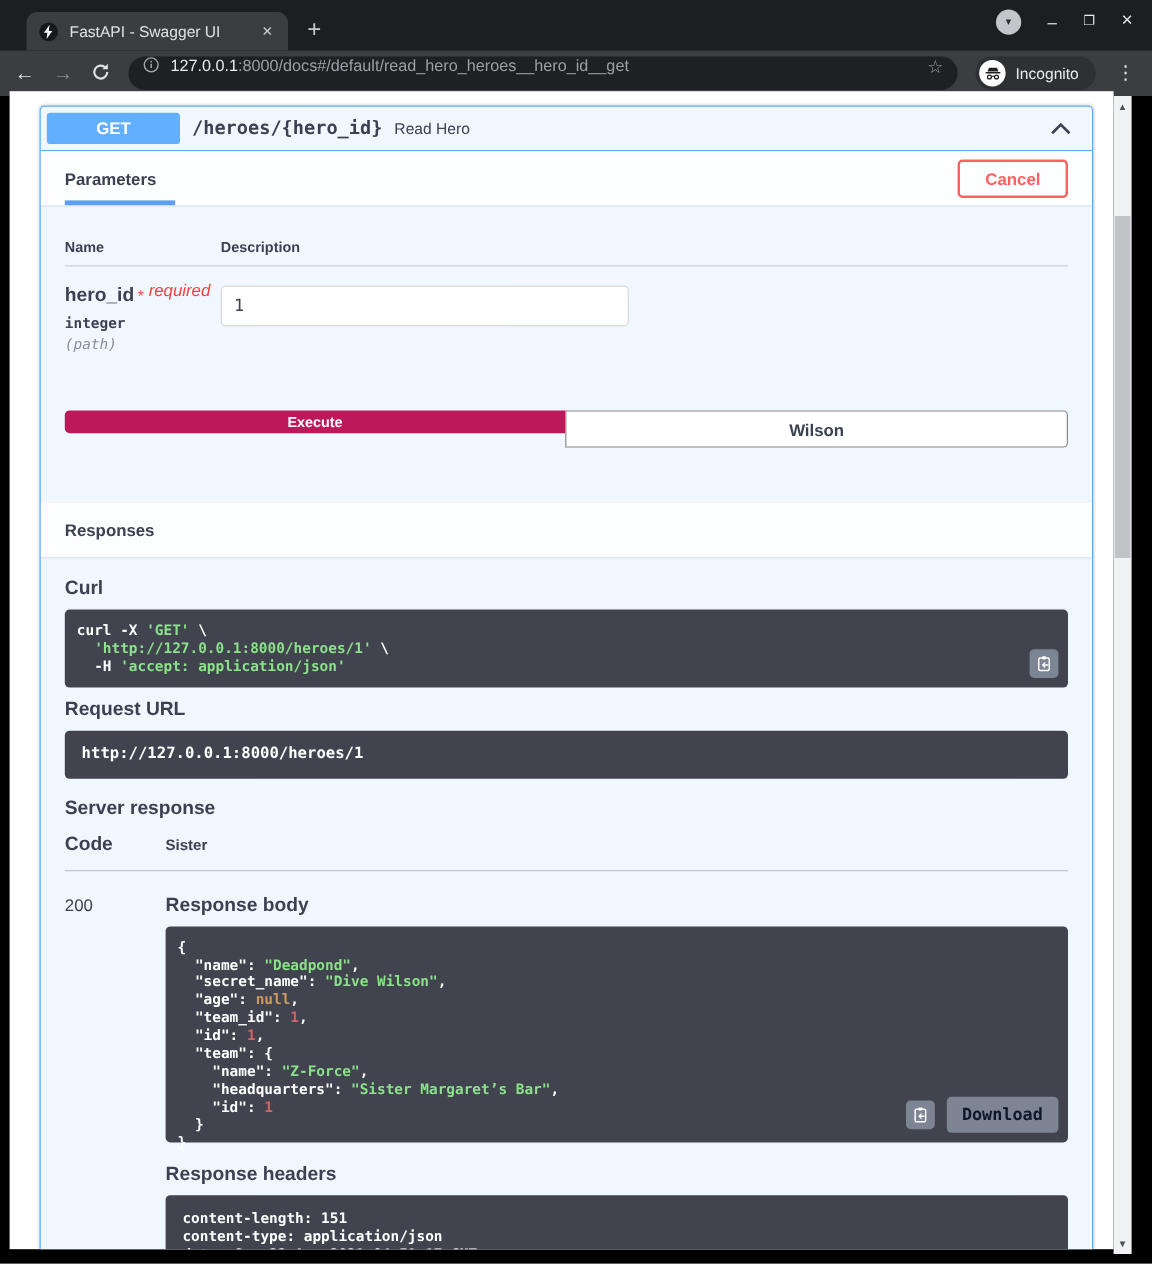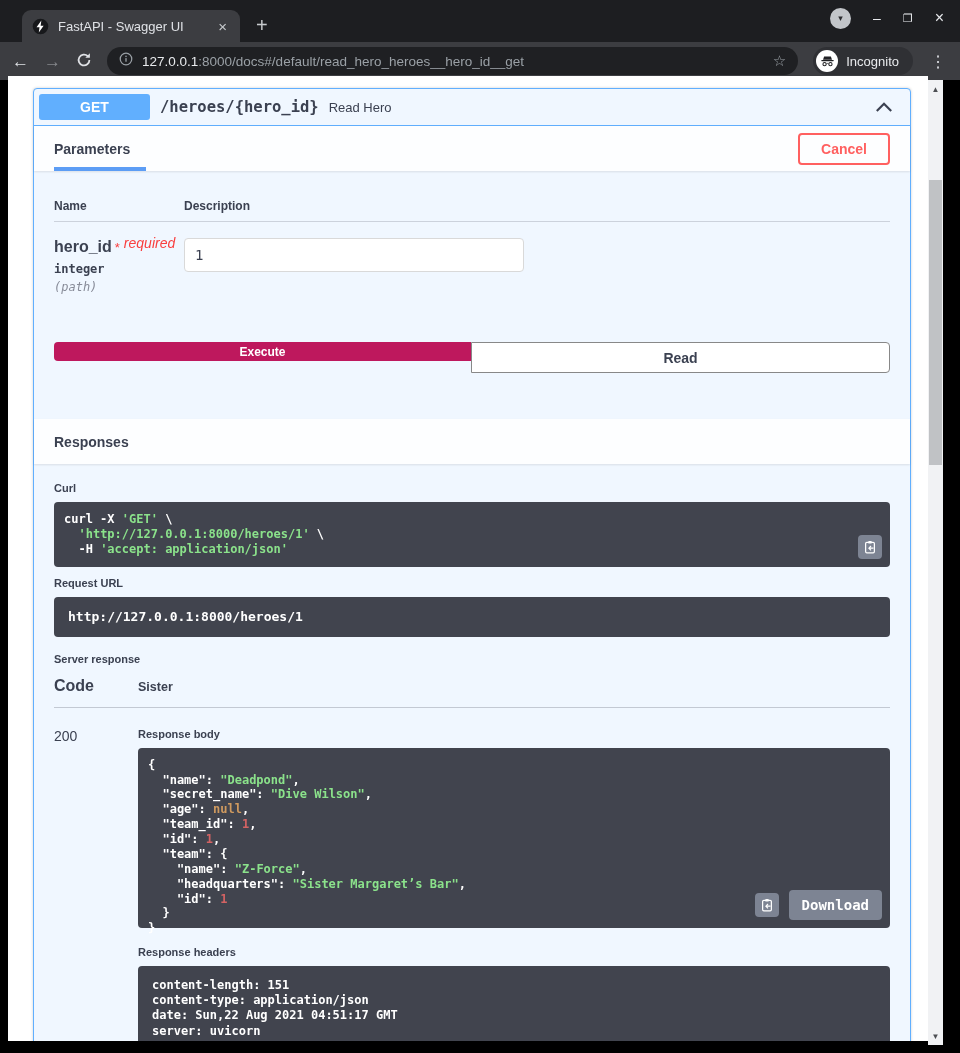--- a/index.html
+++ b/index.html
@@ -33,21 +33,21 @@
   .winglyph.close { font-size:16px; }
 
   .toolbar {
     position:absolute; top:42px; left:0; width:960px; height:38px;
     background:#3c3d41; display:flex; align-items:center; padding:0 12px; gap:15px;
   }
   .navglyph { color:#dfe1e5; font-size:17px; line-height:1; }
   .navglyph.fwd { color:#87898d; }
   .urlbar {
     flex:1; height:28px; background:#1f2023; border-radius:14px;
-    display:flex; align-items:center; padding:0 12px; gap:9px; min-width:0;
+    display:flex; padding:0 12px; gap:9px; min-width:0;
   }
   .url-text { font-size:13.5px; color:#9aa0a6; white-space:nowrap; overflow:hidden; flex:1; }
   .url-text .host { color:#e8eaed; }
   .url-star { color:#9aa0a6; font-size:15px; }
   .incog-pill { height:28px; border-radius:14px; background:#2f3034; display:flex; align-items:center; gap:8px; padding:3px 14px 3px 3px; }
   .incog-circle { width:22px; height:22px; border-radius:50%; background:#fff; display:flex; align-items:center; justify-content:center; }
   .incog-label { color:#e8eaed; font-size:13px; }
   .menu-dots { color:#dfe1e5; font-size:16px; padding:0 2px; }
 
   
@@ -103,21 +103,21 @@
   .btn-execute {
     flex:1; background:#be185d; color:#fff; font-weight:bold; font-size:12px;
     border:none; border-radius:4px 0 0 4px; height:19px; font-family:inherit;
   }
   .btn-clear {
     flex:1; background:#fff; color:#3b4151; font-weight:bold; font-size:14px;
     border:1px solid #888; border-radius:0 4px 4px 0; height:31px; font-family:inherit;
   }
 
   .responses-inner { padding:18px 20px 0; }
-  .block-label { font-size:11px; font-weight:bold; color:#3b4151; margin-bottom:8px; }
+  .block-label { font-size:16px; font-weight:bold; color:#3b4151; margin-bottom:8px; }
   .code-block {
     background:#41444e; border-radius:4px; padding:10px; position:relative;
     font-family:"DejaVu Sans Mono", monospace; font-weight:bold; font-size:12px; color:#fff;
     margin-bottom:10px;
   }
   .code-block pre { font:inherit; line-height:1.24; white-space:pre; overflow:hidden; }
   .curl-block { min-height:62px; }
   .url-block pre { font-size:13px; padding:2px 4px; }
   .tok-plain { color:#ffffff; }
   .tok-string { color:#8be28b; }
@@ -131,21 +131,21 @@
   .rtable-head { display:flex; align-items:baseline; border-bottom:1px solid rgba(59,65,81,.25); padding:10px 0 12px; }
   .rtable-head .col-code { width:84px; font-size:16px; font-weight:bold; }
   .rtable-head .col-details { font-size:12.5px; font-weight:bold; }
   .resp-row { display:flex; padding-top:20px; }
   .status-code { width:84px; font-size:14px; }
   .resp-details { flex:1; min-width:0; }
   .body-block { height:180px; }
   .block-actions { position:absolute; right:8px; bottom:8px; display:flex; gap:10px; align-items:center; }
   .block-actions .copy-btn { position:static; }
   .download-btn {
-    background:#7d8493; color:#ffffff; font-weight:bold; font-size:14px; border:none;
+    background:#7d8493; color:#0f172a; font-weight:bold; font-size:14px; border:none;
     border-radius:4px; padding:7px 13px; font-family:inherit;
   }
   .headers-label { margin-top:18px; }
   .headers-block pre { line-height:1.28; padding:2px 4px; }
 
   
   .scrollbar {
     position:absolute; top:80px; left:928px; width:15px; height:965px; background:#f1f2f4;
   }
   .sb-arrow { position:absolute; left:0; width:15px; height:14px; color:#4d4f53; font-size:8px;
@@ -246,21 +246,21 @@
           </div>
           <div class="ptype">integer</div>
           <div class="ploc">(path)</div>
         </div>
         <div class="param-desc-cell">
           <input type="text" value="1" style="">
         </div>
       </div>
       <div class="execute-row">
         <button class="btn-execute">Execute</button>
-        <button class="btn-clear">Read</button>
+        <button class="btn-clear">Wilson</button>
       </div>
     </div>
 
     <div class="section-header">
       <h4>Responses</h4>
     </div>
 
     <div class="responses-inner">
       <div class="block-label">Curl</div>
       <div class="code-block curl-block">

